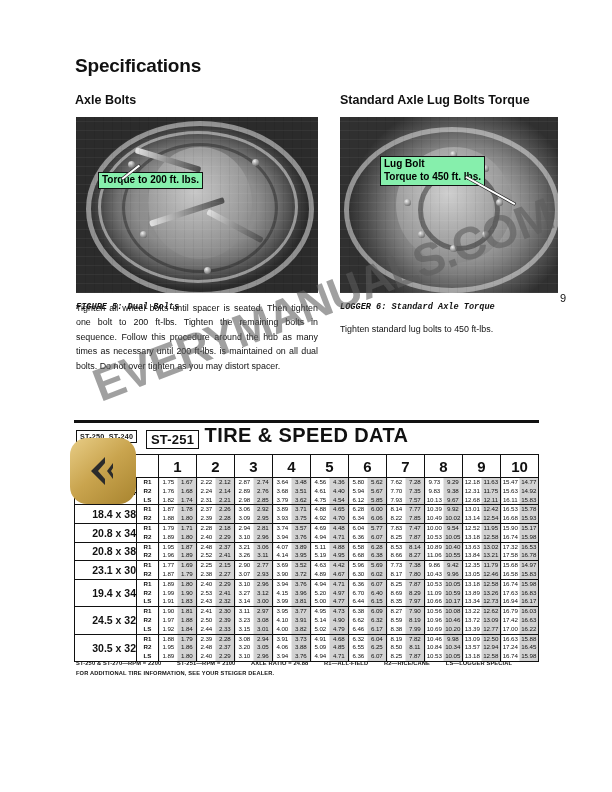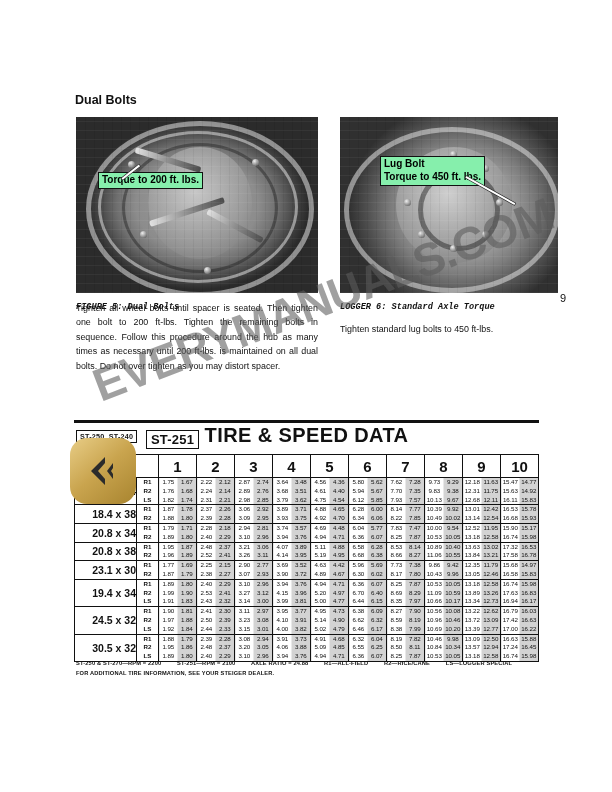--- a/index.html
+++ b/index.html
@@ -99,21 +99,23 @@
   
   #footnotes{position:absolute;left:76px;top:659px;width:470px;font-size:5.7px;
       font-weight:bold;line-height:1.75;letter-spacing:.15px;}
   #fn1 span{margin-right:14px;}
 </style>
 </head>
 <body>
 
 <div class="page">
 
-  <div id="sub-left">Dual Bolts</div>
+  <div id="page-title">Specifications</div>
+  <div id="sub-left">Axle Bolts</div>
+  <div id="sub-right">Standard Axle Lug Bolts Torque</div>
 
   <div class="photo" id="photo-dual">
     <div class="ph-bg"></div>
     <div class="rim" style="left:10px;top:4px;width:218px;height:166px;"></div>
     <div class="rim" style="left:22px;top:14px;width:194px;height:146px;border-width:3px;"></div>
     <div class="rim2" style="left:46px;top:26px;width:150px;height:124px;"></div>
     <div class="hubface" style="left:72px;top:30px;width:104px;height:112px;opacity:.85;"></div>
     <div class="spoke" style="left:58px;top:40px;width:68px;height:6px;transform:rotate(17deg);"></div>
     <div class="spoke" style="left:72px;top:92px;width:78px;height:6px;transform:rotate(-18deg);"></div>
     <div class="spoke" style="left:128px;top:106px;width:62px;height:6px;transform:rotate(28deg);"></div>

